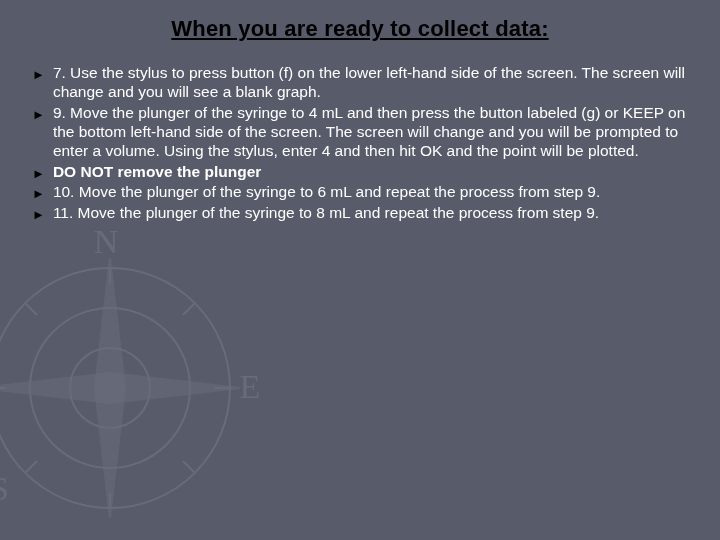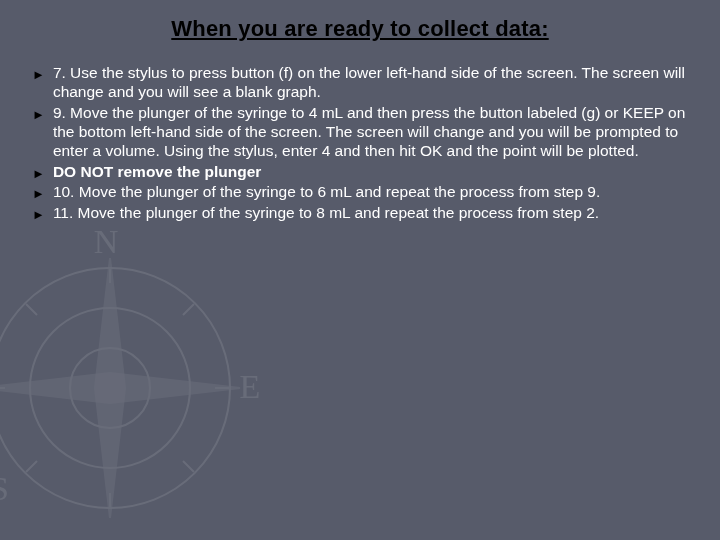--- a/index.html
+++ b/index.html
@@ -92,16 +92,16 @@
     <li>
       <span class="marker">►</span>
       <span class="btext bold">DO NOT remove the plunger</span>
     </li>
     <li>
       <span class="marker">►</span>
       <span class="btext">10.  Move the plunger of the syringe to 6 mL and repeat the process from step 9.</span>
     </li>
     <li>
       <span class="marker">►</span>
-      <span class="btext">11.  Move the plunger of the syringe to 8 mL and repeat the process from step 2.</span>
+      <span class="btext">11.  Move the plunger of the syringe to 8 mL and repeat the process from step 9.</span>
     </li>
   </ul>
 </div>
 
 </body></html>

